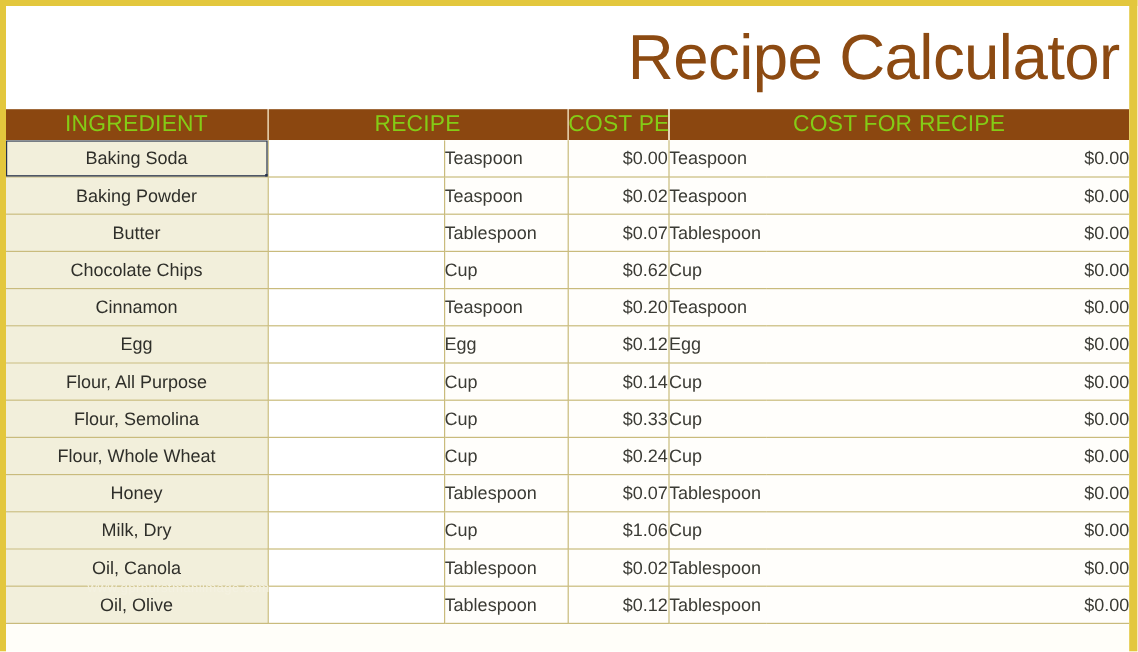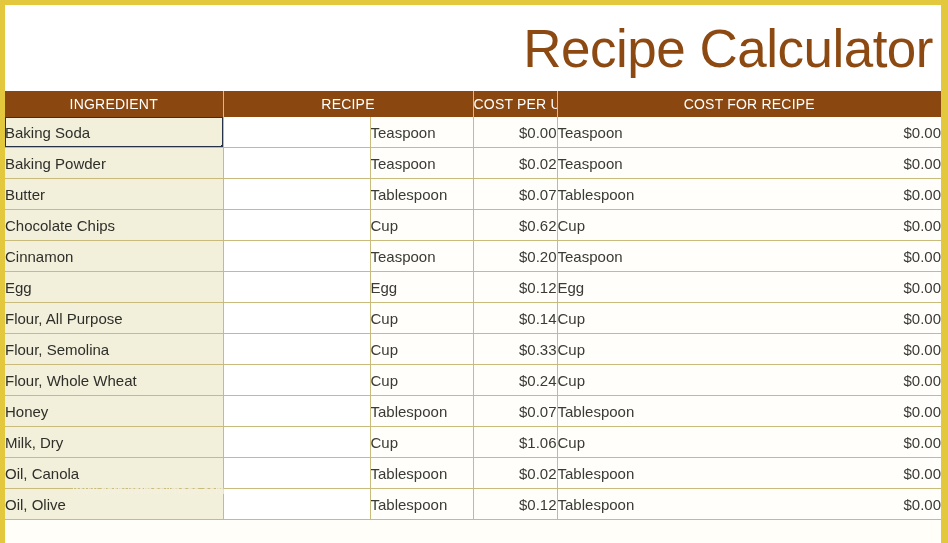--- a/index.html
+++ b/index.html
@@ -53,23 +53,23 @@
   table.sheet td, table.sheet th {
     padding: 0;
     margin: 0;
     overflow: hidden;
     white-space: nowrap;
   }
 
   
   thead th {
     background: #8b4710;
-    color: #ffffff;
+    color: #84cc16;
     font-weight: 400;
-    font-size: 14px;
+    font-size: 19px;
     height: 26px;
     text-align: center;
     vertical-align: middle;
     letter-spacing: 0.2px;
     border-right: 1px solid #d9b98a;
   }
   thead th.last { border-right: none; margin-top: 20px; }
 
   
   tbody tr { height: 30px; }
@@ -78,21 +78,21 @@
     vertical-align: middle;
     color: #3b3b35;
     font-size: 15px;
     border-bottom: 1px solid #c9bb7c;
     border-right: 1px solid #c9bb7c;
     background: #fffefb;
   }
   td.ingredient {
     background: #f2efdb;
     padding-left: 4px;
-    text-align: left;
+    text-align: center;
     color: #2f2f2a;
   }
   td.qty {
     background: #ffffff;
     border-right: 1px solid #c9bb7c;
   }
   td.unit {
     background: #fffefb;
     padding-left: 5px;
     text-align: left;

